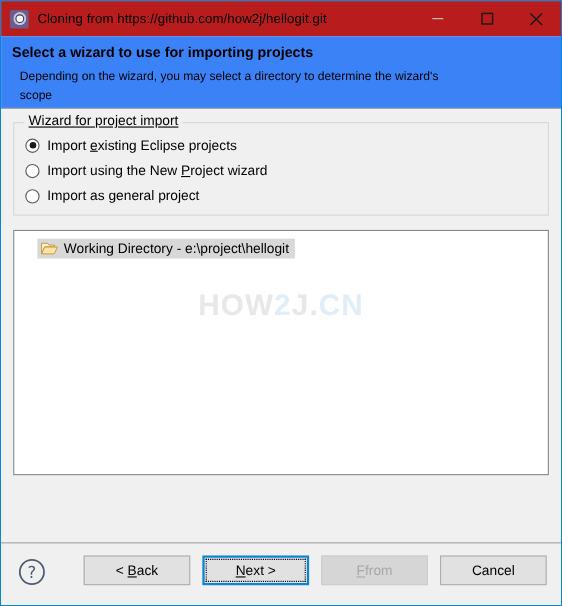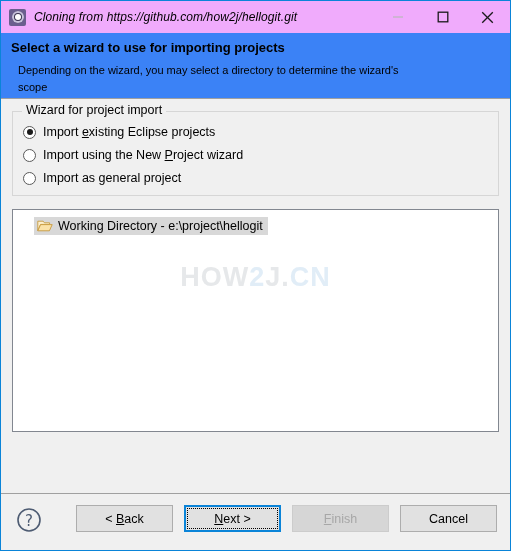--- a/index.html
+++ b/index.html
@@ -22,26 +22,25 @@
     box-sizing: border-box;
     border: 1px solid #0a84d8;
     background: #f0f0f0;
     display: flex;
     flex-direction: column;
   }
 
   
   .titlebar {
     height: 32px;
-    background: #f0abfc;
-    display: flex;
-    align-items: center;
-    flex: 0 0 auto;
-    position: relative;
-    font-style: italic;
+    background: #b91c1c;
+    display: flex;
+    align-items: center;
+    flex: 0 0 auto;
+    position: relative;
   }
   .title-icon {
     width: 17px;
     height: 17px;
     margin-left: 8px;
     margin-right: 8px;
     background: #6b5e8e;
     border-radius: 2px;
     position: relative;
     flex: 0 0 auto;
@@ -131,20 +130,21 @@
     border: 1px solid #d6d6d6;
     background: transparent;
   }
   .groupbox-legend {
     position: absolute;
     left: 9px; top: -9px;
     background: #f0f0f0;
     padding: 0 4px;
     font-size: 12.5px;
     color: #000000;
+    text-decoration: underline;
   }
 
   .radio-row {
     position: absolute;
     display: flex;
     align-items: center;
     left: 10px;
   }
   .radio-row:nth-of-type(1) { top: 15px; }
   .radio {
@@ -351,21 +351,21 @@
     <div class="btnrow">
       <button class="btn">
         <span class="btn-inner"><span>&lt; </span><span class="mn">B</span><span>ack</span></span>
       </button>
 
       <button class="btn focused">
         <span class="btn-inner"><span></span><span class="mn">N</span><span>ext &gt;</span></span>
       </button>
 
       <button class="btn disabled" disabled="">
-        <span class="btn-inner"><span></span><span class="mn">F</span><span>inish</span></span>
+        <span class="btn-inner"><span></span><span class="mn">F</span><span>from</span></span>
       </button>
 
       <button class="btn">
         <span class="btn-inner"><span>Cancel</span><span class="mn"></span><span></span></span>
       </button>
     </div>
   </div>
 
 </div>
 

